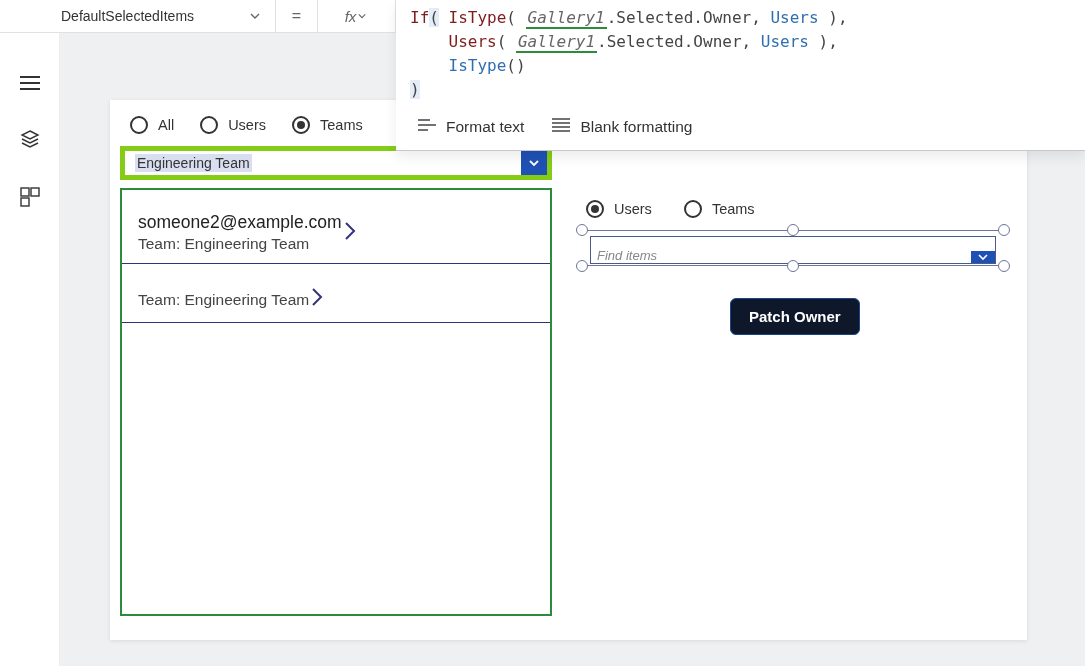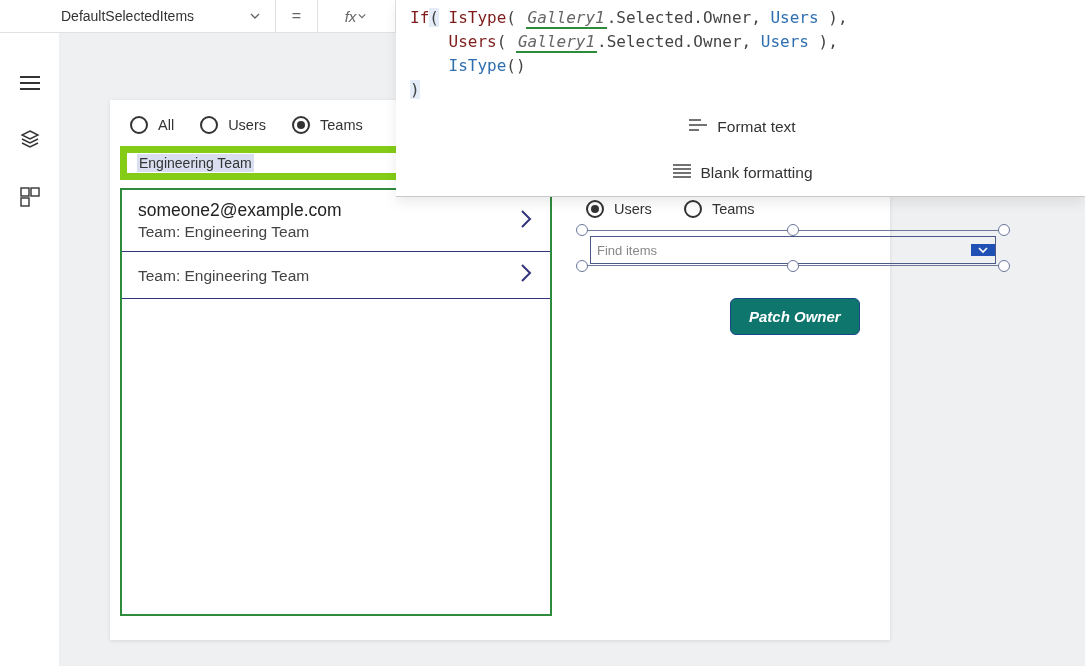--- a/index.html
+++ b/index.html
@@ -30,80 +30,80 @@
     .tok-kw { color: #7f1d1d; }
     .tok-field { color: #444; margin-top: 27px; }
     .tok-type { color: #2f6fb0; }
     .tok-blank { color: #2f6fb0; }
     .tok-paren-hl { background: rgba(70,130,200,0.15); }
     .tok-gal {
       font-style: italic; color: #666;
       border-bottom: 2px solid #2e8b3c; padding: 0 2px;
     }
     .formula-toolbar {
-      display: flex; gap: 28px; align-items: center; padding: 10px 18px 14px 22px; font-size: 15.5px; color: #333; flex-direction: column;
+      display: flex; gap: 28px; align-items: center; padding: 10px 18px 14px 22px; font-size: 15.5px; color: #333;
     }
     .ft-item { display: flex; align-items: center; gap: 10px; }
 
     .left-rail {
       position: absolute; left: 0; top: 33px; width: 60px; bottom: 0;
       border-right: 1px solid #eee; background: #fff;
       display: flex; flex-direction: column; align-items: center; gap: 38px; padding-top: 42px; z-index: 5;
     }
 
     .canvas-bg { position: absolute; left: 60px; top: 33px; right: 0; bottom: 0; background: #eef0f2; }
     .canvas {
-      position: absolute; left: 110px; top: 100px; width: 780px; height: 540px; background: #fff;
+      position: absolute; left: 110px; top: 100px; width: 917px; height: 540px; background: #fff;
       box-shadow: 0 1px 4px rgba(0,0,0,0.1);
     }
 
     .left-panel { position: absolute; left: 10px; top: 12px; width: 432px; }
     .radio-row { display: flex; align-items: center; gap: 10px; padding: 4px 10px 12px 10px; font-size: 14.5px; color: #333; }
     .radio { width: 18px; height: 18px; border: 2px solid #333; border-radius: 50%; display: inline-flex; align-items: center; justify-content: center; }
     .radio.sel::after { content: ""; width: 8px; height: 8px; background: #333; border-radius: 50%; }
 
     .combo {
-      height: 34px; border: 7px solid #84cc16; display: flex; align-items: flex-end; position: relative;
+      height: 34px; border: 5px solid #84cc16; display: flex; align-items: flex-end; position: relative;
     }
     .combo-input {
       flex: 1; padding: 0 10px; font-size: 14px; color: #333; display: flex; align-items: center; height: 100%;
     }
     .combo-input span { background: rgba(120,140,200,0.28); padding: 1px 2px; }
     .combo-chev {
       width: 26px; height: 100%; background: #1f51b5; display: flex; align-items: center; justify-content: center;
     }
 
     .gallery {
       margin-top: 8px; border: 2px solid #2e8b3c; height: 428px; overflow: hidden;
     }
     .gallery-item {
-      border-bottom: 1px solid #31347a; padding: 10px 16px; display: flex; align-items: center; justify-content: space-between;
+      border-bottom: 1px solid #31347a; padding: 10px 16px; display: flex; align-items: center; justify-content: flex-start; margin-top: 12px;
     }
     .gi-text .gi-title { font-size: 17.5px; color: #222; }
     .gi-text .gi-sub { font-size: 15.5px; color: #444; margin-top: 2px; }
 
     .right-panel { position: absolute; left: 470px; top: 100px; width: 430px; }
     .right-radio-row { display: flex; align-items: center; gap: 10px; font-size: 14.5px; color: #333; padding-bottom: 10px; padding-left: 6px; }
 
     .sel-wrap { position: relative; width: 426px; height: 40px; }
     .sel-combo {
       position: absolute; left: 10px; top: 8px; right: 10px; height: 28px;
-      border: 1.5px solid #4c5a88; display: flex; align-items: center;
+      border: 1.5px solid #4c5a88; display: flex; align-items: flex-end; font-style: italic;
     }
     .sel-combo .ph { flex: 1; padding: 0 6px; font-size: 13px; color: #888; display: flex; align-items: center; }
     .sel-combo .chevbox { width: 24px; background: #1f51b5; display: flex; align-items: center; justify-content: center; }
     .sel-handle { position: absolute; width: 12px; height: 12px; border: 1.5px solid #6b769a; border-radius: 50%; background: #fff; }
     .h-tl { left: -4px; top: -4px; } .h-tr { right: -4px; top: -4px; }
     .h-bl { left: -4px; bottom: -4px; } .h-br { right: -4px; bottom: -4px; }
     .h-tm { left: 50%; top: -4px; margin-left: -6px; } .h-bm { left: 50%; bottom: -4px; margin-left: -6px; }
     .sel-line-t { position: absolute; left: 4px; right: 4px; top: 2px; height: 1px; background: #6b769a; }
     .sel-line-b { position: absolute; left: 4px; right: 4px; bottom: 2px; height: 1px; background: #6b769a; }
 
     .patch-btn {
-      position: absolute; left: 620px; top: 198px; padding: 9px 18px; background: #0f766e; color: #fff; font-size: 15px; font-weight: 600; border-radius: 6px; border: 1px solid #1a4689; font-style: italic;
+      position: absolute; left: 620px; top: 198px; padding: 9px 18px; background: #0f172a; color: #fff; font-size: 15px; font-weight: 600; border-radius: 6px; border: 1px solid #1a4689;
     }
 
     .chev svg, .icon svg { display: block; }
   </style>
 </head>
 <body>
 
 <div class="topbar">
   <div class="prop-dropdown">
     <span>DefaultSelectedItems</span>

